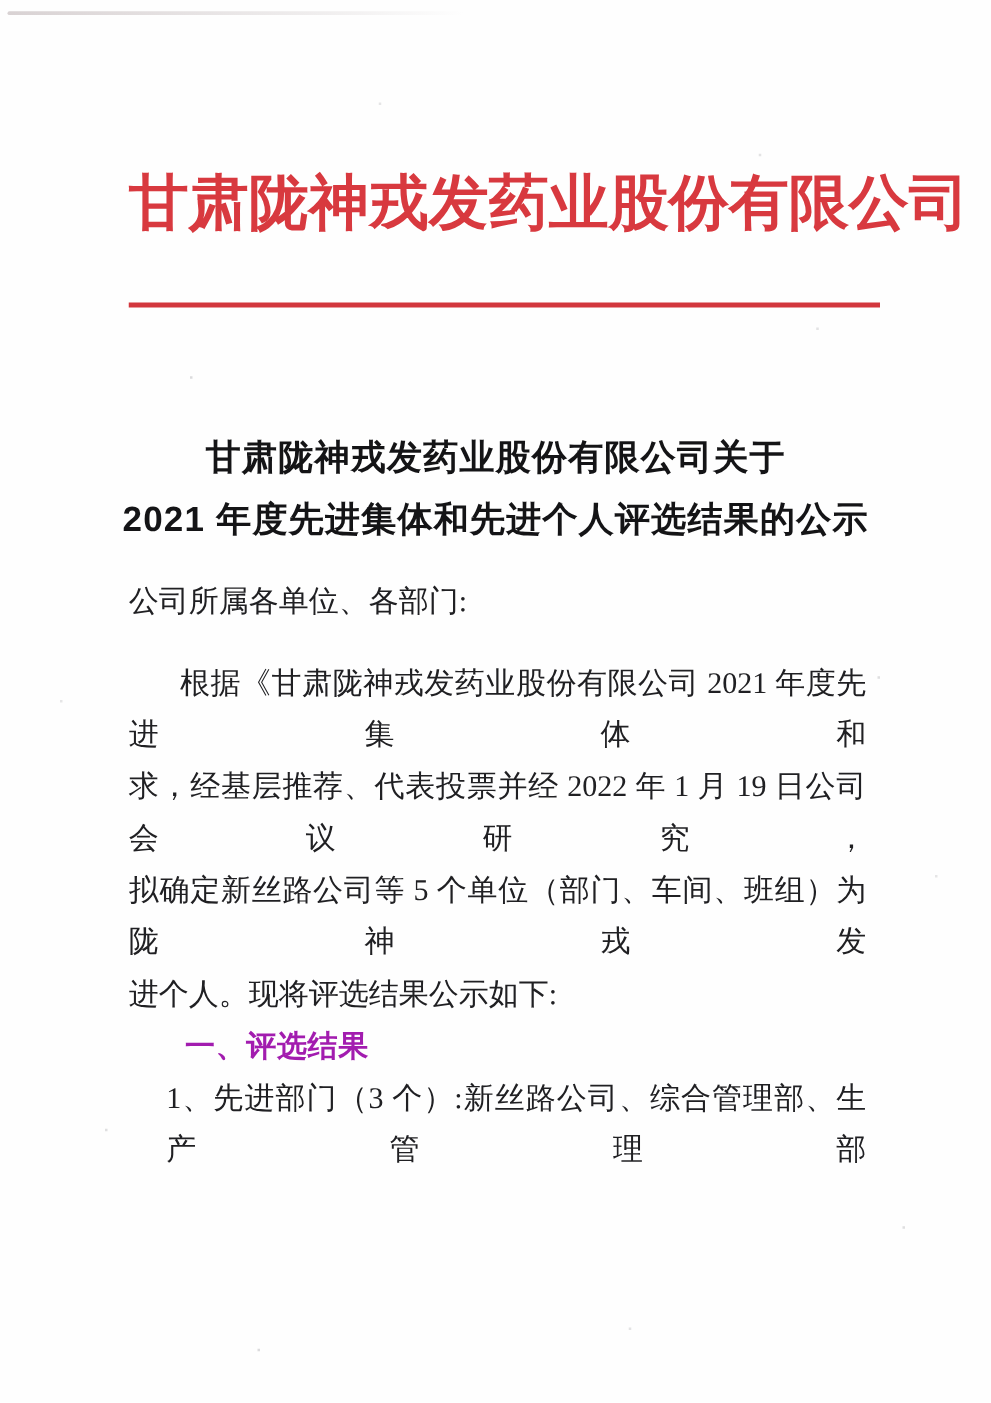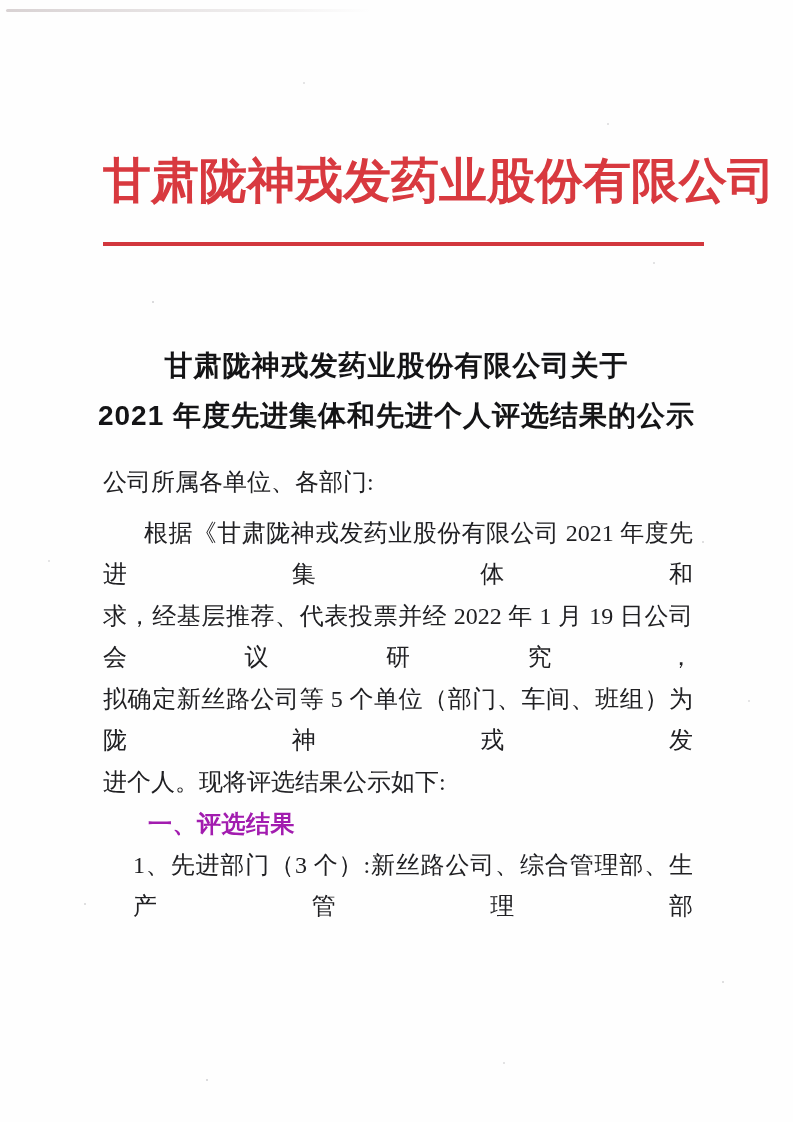--- a/index.html
+++ b/index.html
@@ -38,21 +38,21 @@
       303px 82px 0 rgba(130,130,135,.2),
       503px 1062px 0 rgba(130,130,135,.22),
       653px 262px 0 rgba(130,130,135,.22),
       48px 560px 0 rgba(130,130,135,.2),
       748px 700px 0 rgba(130,130,135,.2);
   }
 
   
   .letterhead {
     position: absolute;
-    left: 103px; top: 150px;
+    left: 103px; top: 132px;
     width: 589px;
     font-size: 48px;
     line-height: 62px;
     font-weight: 700;
     color: #d8393f;
     letter-spacing: 0;
     text-align: justify;
     text-align-last: justify;
     white-space: nowrap;
   }
@@ -84,21 +84,21 @@
     left: 103px; top: 462px;
     width: 590px;
     font-size: 24px;
     line-height: 41.5px;
     color: #202023;
   }
 
   .line { min-height: 41.5px; }
   .j    { text-align: justify; text-align-last: justify; }
   .ind  { text-indent: 41px; }
-  .gap  { margin-top: 9px; }
+  .gap  { margin-top: 23px; }
   .i1   { padding-left: 30px; }
   .i2   { padding-left: 45px; }
   .hd   {
     font-family: "Liberation Sans", "DejaVu Sans", sans-serif;
     font-weight: 700;
     letter-spacing: .5px;
     color: #a21caf;
   }
 </style>
 </head>

